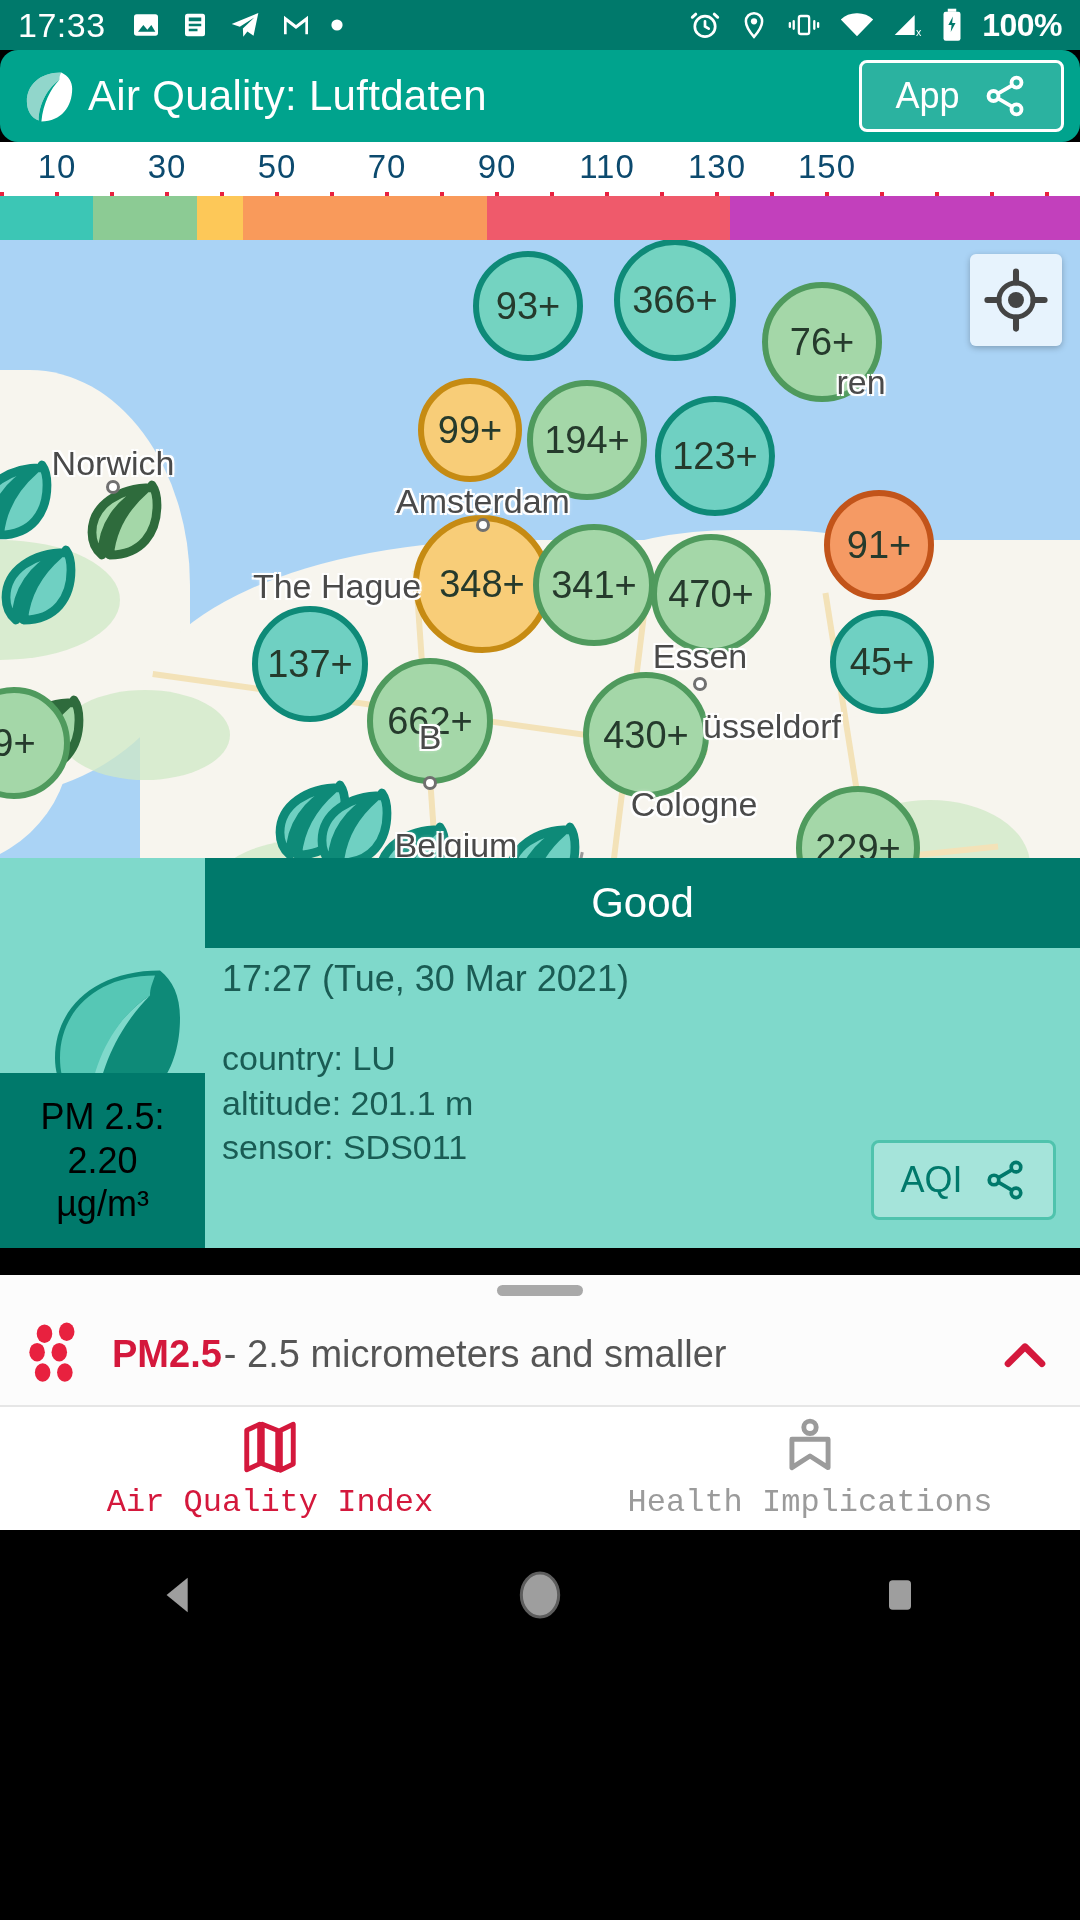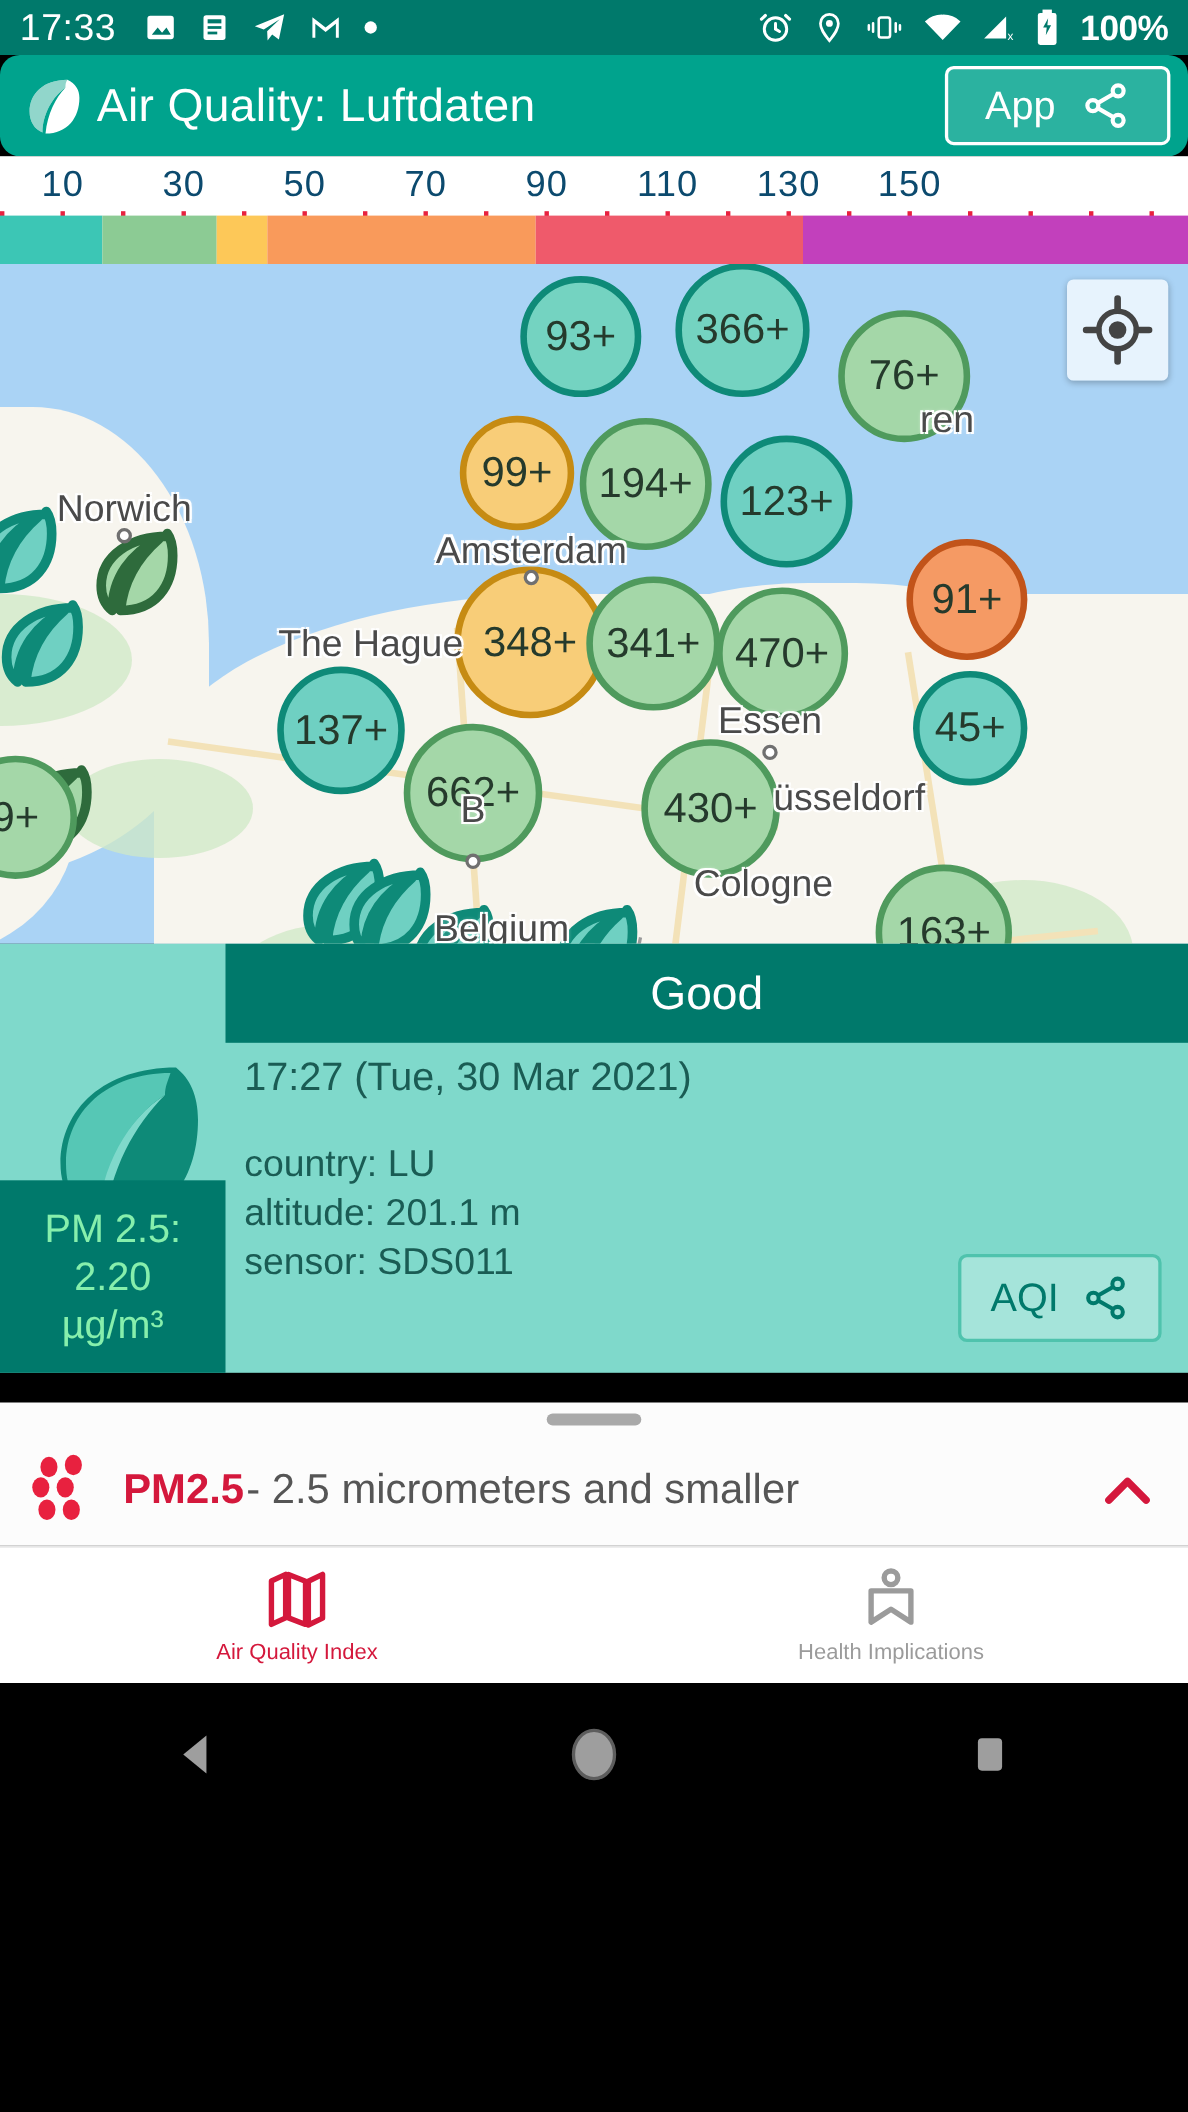--- a/index.html
+++ b/index.html
@@ -79,21 +79,21 @@
   .good-bar{
     position:absolute;left:205px;right:0;top:0;height:90px;background:#00796b;
     display:flex;align-items:center;justify-content:center;
   }
   .good-bar span{color:#fff;font-size:42px;}
   .panel-leaf{position:absolute;left:30px;top:100px;width:160px;height:160px;}
   .timestamp{position:absolute;left:222px;top:100px;color:#1a5c54;font-size:36px;}
   .metalist{position:absolute;left:222px;top:178px;color:#1a5c54;font-size:34px;line-height:1.31;}
   .pmbox{
     position:absolute;left:0;bottom:0;width:205px;height:175px;background:#00796b;
-    color:#86efac;display:flex;flex-direction:column;align-items:center;justify-content:center;
+    color:#000000;display:flex;flex-direction:column;align-items:center;justify-content:center;
     line-height:1.22;font-size:36px;
   }
   .aqi-btn{
     position:absolute;right:24px;bottom:28px;width:185px;height:80px;
     border:3px solid #4fc3ad;border-radius:8px;background:rgba(255,255,255,.30);
     display:flex;align-items:center;justify-content:center;gap:20px;
   }
   .aqi-btn .lbl{color:#00796b;font-size:36px;}
 
   
@@ -107,21 +107,21 @@
     display:flex;align-items:center;padding:0 26px;
   }
   .dots-icon{width:74px;height:74px;flex:0 0 auto;margin-right:12px;}
   .pm-label{font-size:38px;color:#d4183c;font-weight:bold;}
   .pm-desc{font-size:38px;color:#555;margin-left:2px;}
   .chev{margin-left:auto;width:58px;height:58px;}
 
   
   .tabs{position:relative;height:125px;background:#fff;border-top:2px solid #e6e6e6;display:flex;}
   .tab{flex:1;display:flex;flex-direction:column;align-items:center;justify-content:center;gap:6px;}
-  .tab .tlabel{font-size:20px;}
+  .tab .tlabel{font-size:32px;font-family:Liberation Mono, monospace;}
   .tab.active .tlabel{color:#d4183c;}
   .tab.inactive .tlabel{color:#9b9b9b;}
 
   
   .navbar{height:130px;background:#000;display:flex;align-items:center;justify-content:space-around;}
   .navbtn{width:120px;height:130px;display:flex;align-items:center;justify-content:center;}
 </style>
 </head>
 <body>
 
@@ -323,21 +323,21 @@
         <div class="cluster" style="left: 430px; top: 481px; width: 126px; height: 126px; background: rgb(164, 215, 168); border: 6px solid rgb(79, 154, 93);">
           <span>662+</span>
         </div>
         <div class="cluster" style="left: 646px; top: 495px; width: 126px; height: 126px; background: rgb(164, 215, 168); border: 6px solid rgb(79, 154, 93);">
           <span>430+</span>
         </div>
         <div class="cluster" style="left: 14px; top: 503px; width: 112px; height: 112px; background: rgb(164, 215, 168); border: 6px solid rgb(79, 154, 93);">
           <span>9+</span>
         </div>
         <div class="cluster" style="left: 858px; top: 608px; width: 124px; height: 124px; background: rgb(164, 215, 168); border: 6px solid rgb(79, 154, 93);">
-          <span>163+</span>
+          <span>229+</span>
         </div>
         <div class="city" style="left: 113px; top: 223px;">Norwich</div>
         <div class="city" style="left: 483px; top: 261px;">Amsterdam</div>
         <div class="city" style="left: 337px; top: 346px;">The Hague</div>
         <div class="city" style="left: 700px; top: 416px;">Essen</div>
         <div class="city" style="left: 772px; top: 486px;">üsseldorf</div>
         <div class="city" style="left: 694px; top: 564px;">Cologne</div>
         <div class="city" style="left: 456px; top: 605px;">Belgium</div>
         <div class="city" style="left: 430px; top: 497px;">B</div>
         <div class="city" style="left: 861px; top: 142px;">ren</div>

